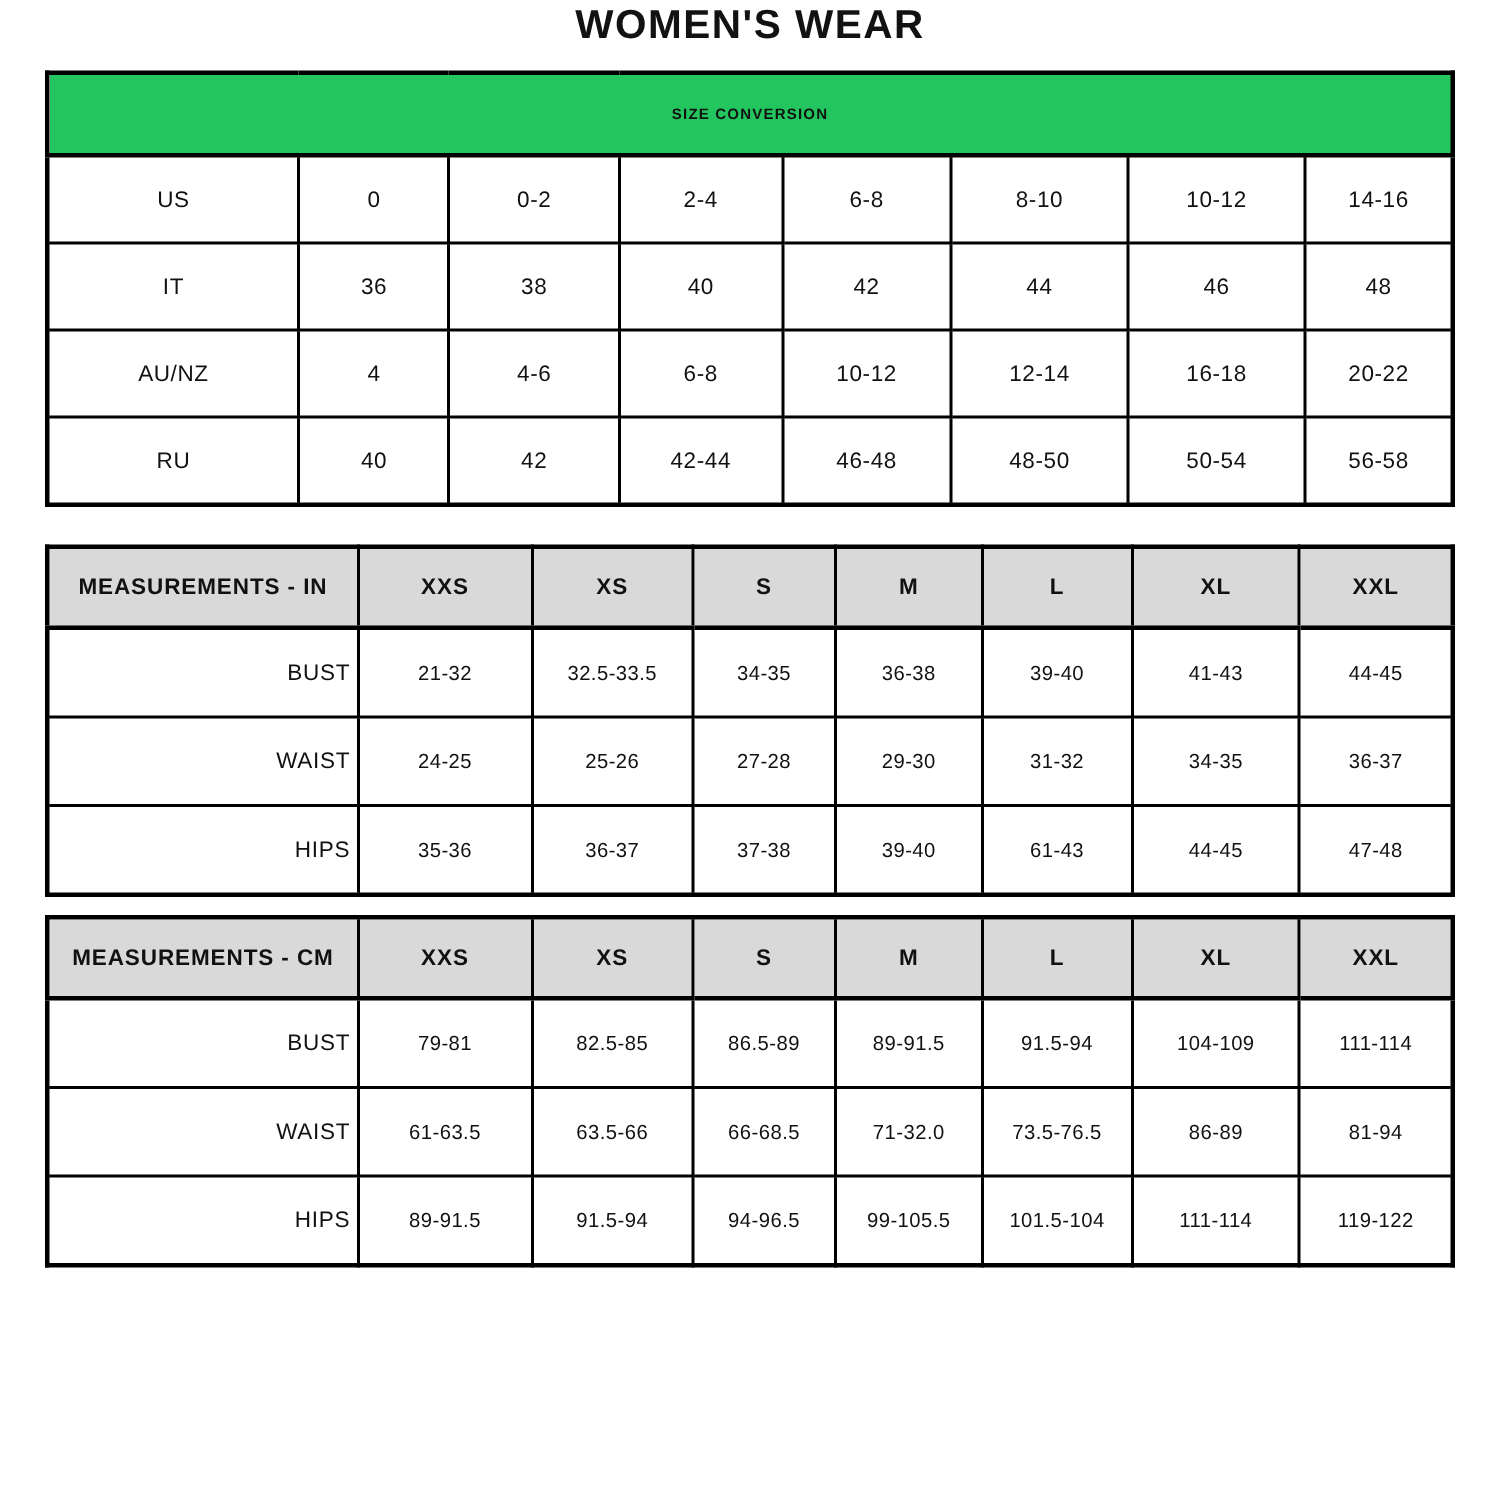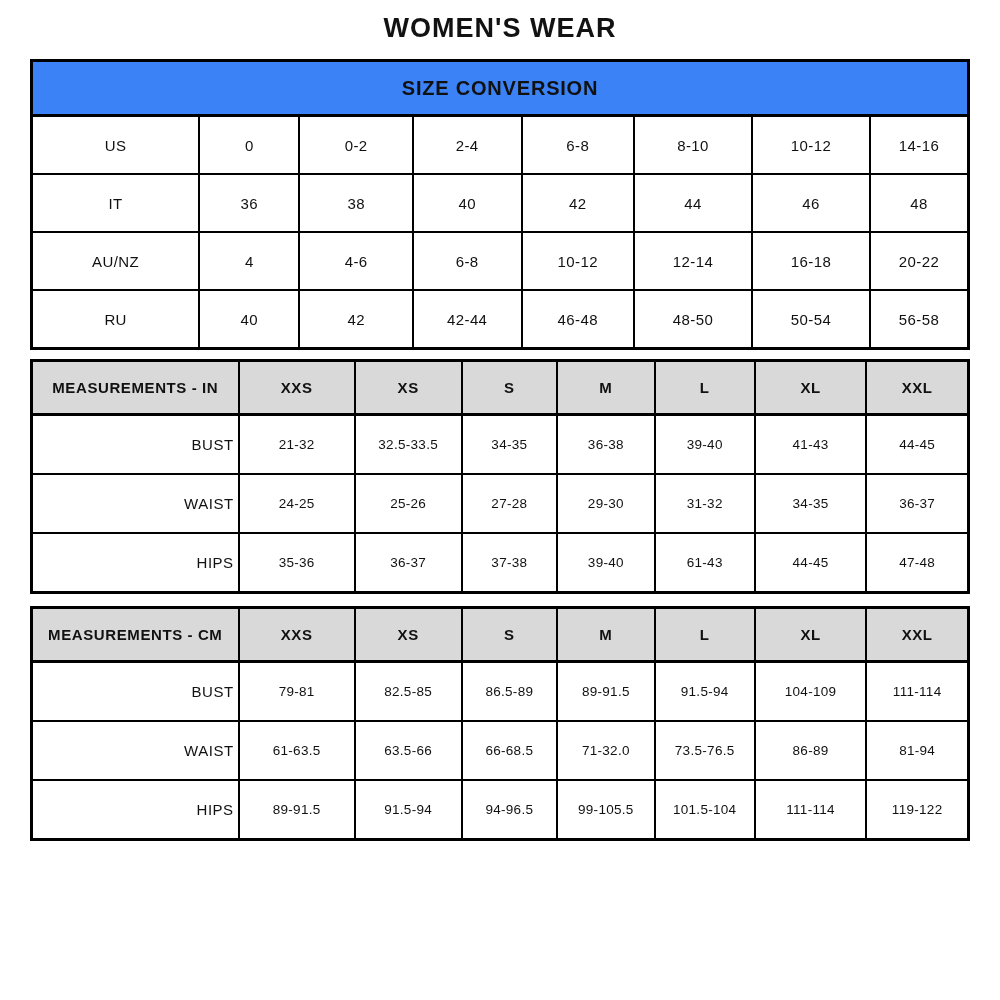--- a/index.html
+++ b/index.html
@@ -9,21 +9,21 @@
     width: 1000px;
     height: 1000px;
     font-family: "Liberation Sans", "DejaVu Sans", sans-serif;
     color: #111111;
     -webkit-font-smoothing: antialiased;
   }
   .sheet {
     width: 1000px;
     height: 1000px;
     box-sizing: border-box;
-    padding-top: 13px;
+    padding-top: 1px;
   }
   .page-title {
     text-align: center;
     font-size: 27px;
     font-weight: 700;
     letter-spacing: 1px;
     margin: 0 0 15px 0;
     color: #121212;
   }
   table {
@@ -37,29 +37,29 @@
     border: 2px solid #000000;
     text-align: center;
     vertical-align: middle;
     padding: 0 4px;
     overflow: hidden;
     white-space: nowrap;
   }
   
   .t1 td { font-size: 15px; letter-spacing: 0.4px; height: 56px; }
   .t1 .caption-row td {
-    background: #3b82f6;
+    background: #22c55e;
     font-weight: 700;
-    font-size: 20px;
+    font-size: 10px;
     letter-spacing: 0.8px;
     height: 52px;
     border-bottom: 3px solid #000;
   }
   
-  .tm { margin-top: 9px; }
+  .tm { margin-top: 25px; }
   .tm td { height: 57px; font-size: 13.5px; letter-spacing: 0.3px; }
   .tm .head-row td {
     background: #d9d9d9;
     font-weight: 700;
     font-size: 15px;
     letter-spacing: 0.6px;
     height: 51px;
     border-bottom: 3px solid #000;
   }
   .tm td.row-label { font-size: 15px; letter-spacing: 0.5px; text-align: right; }

